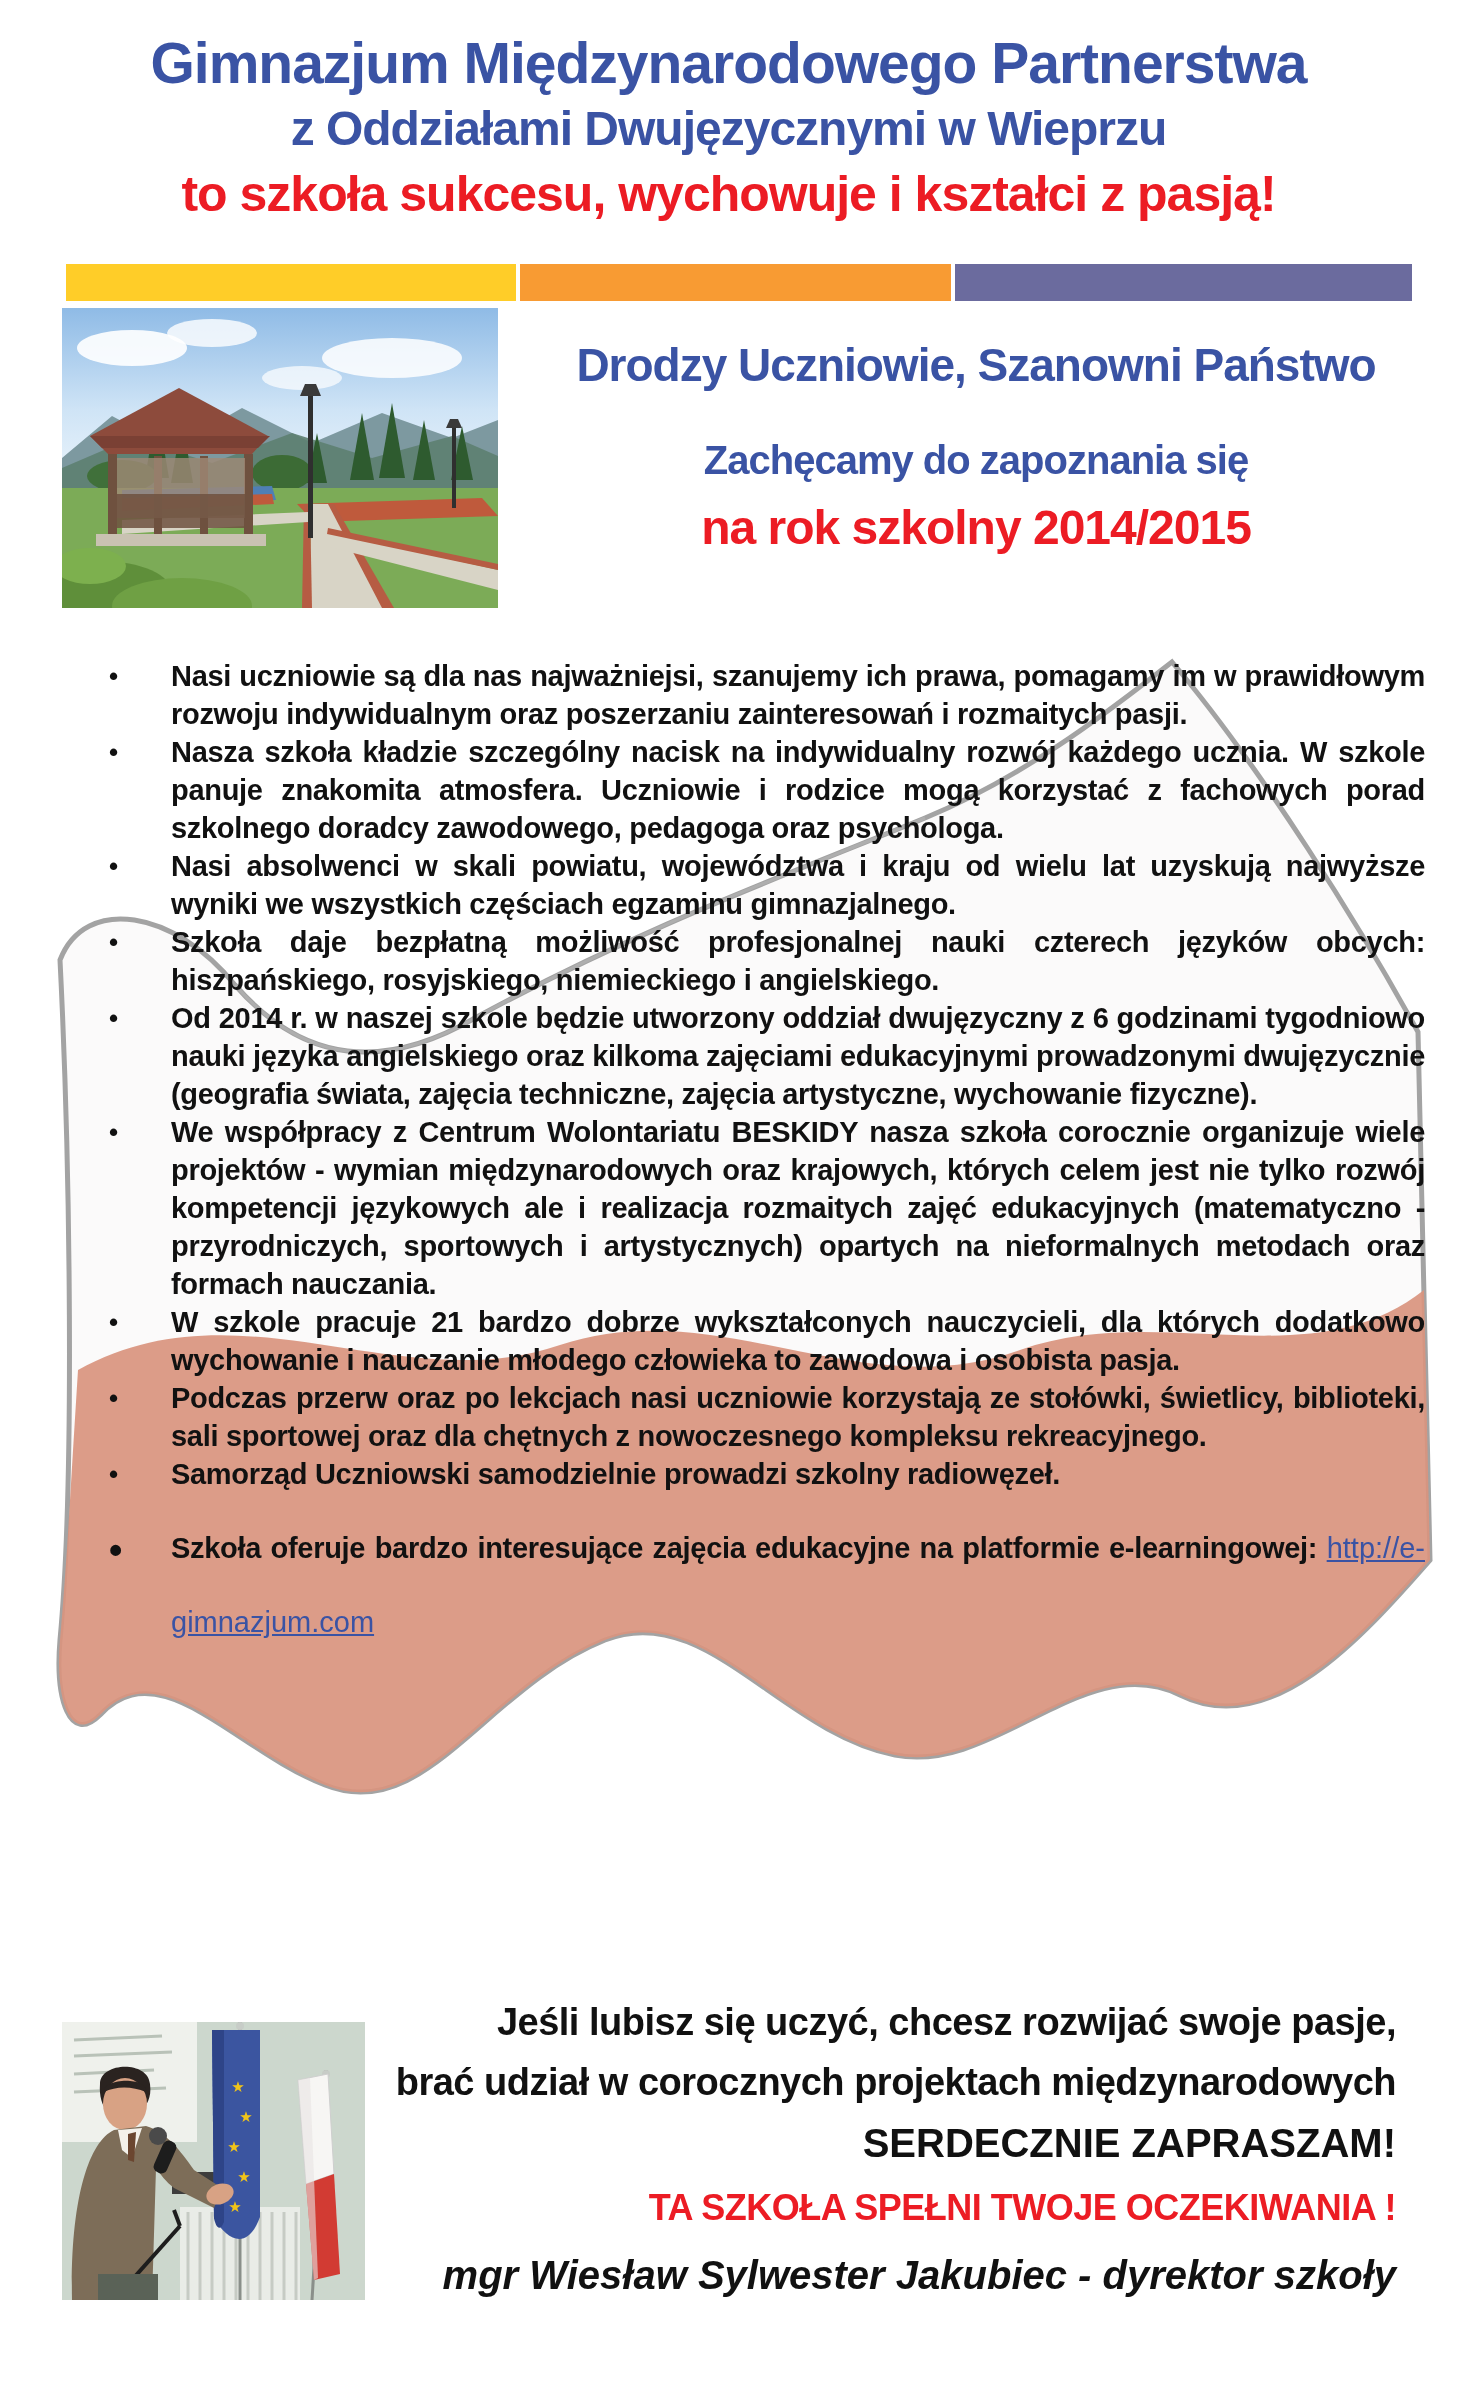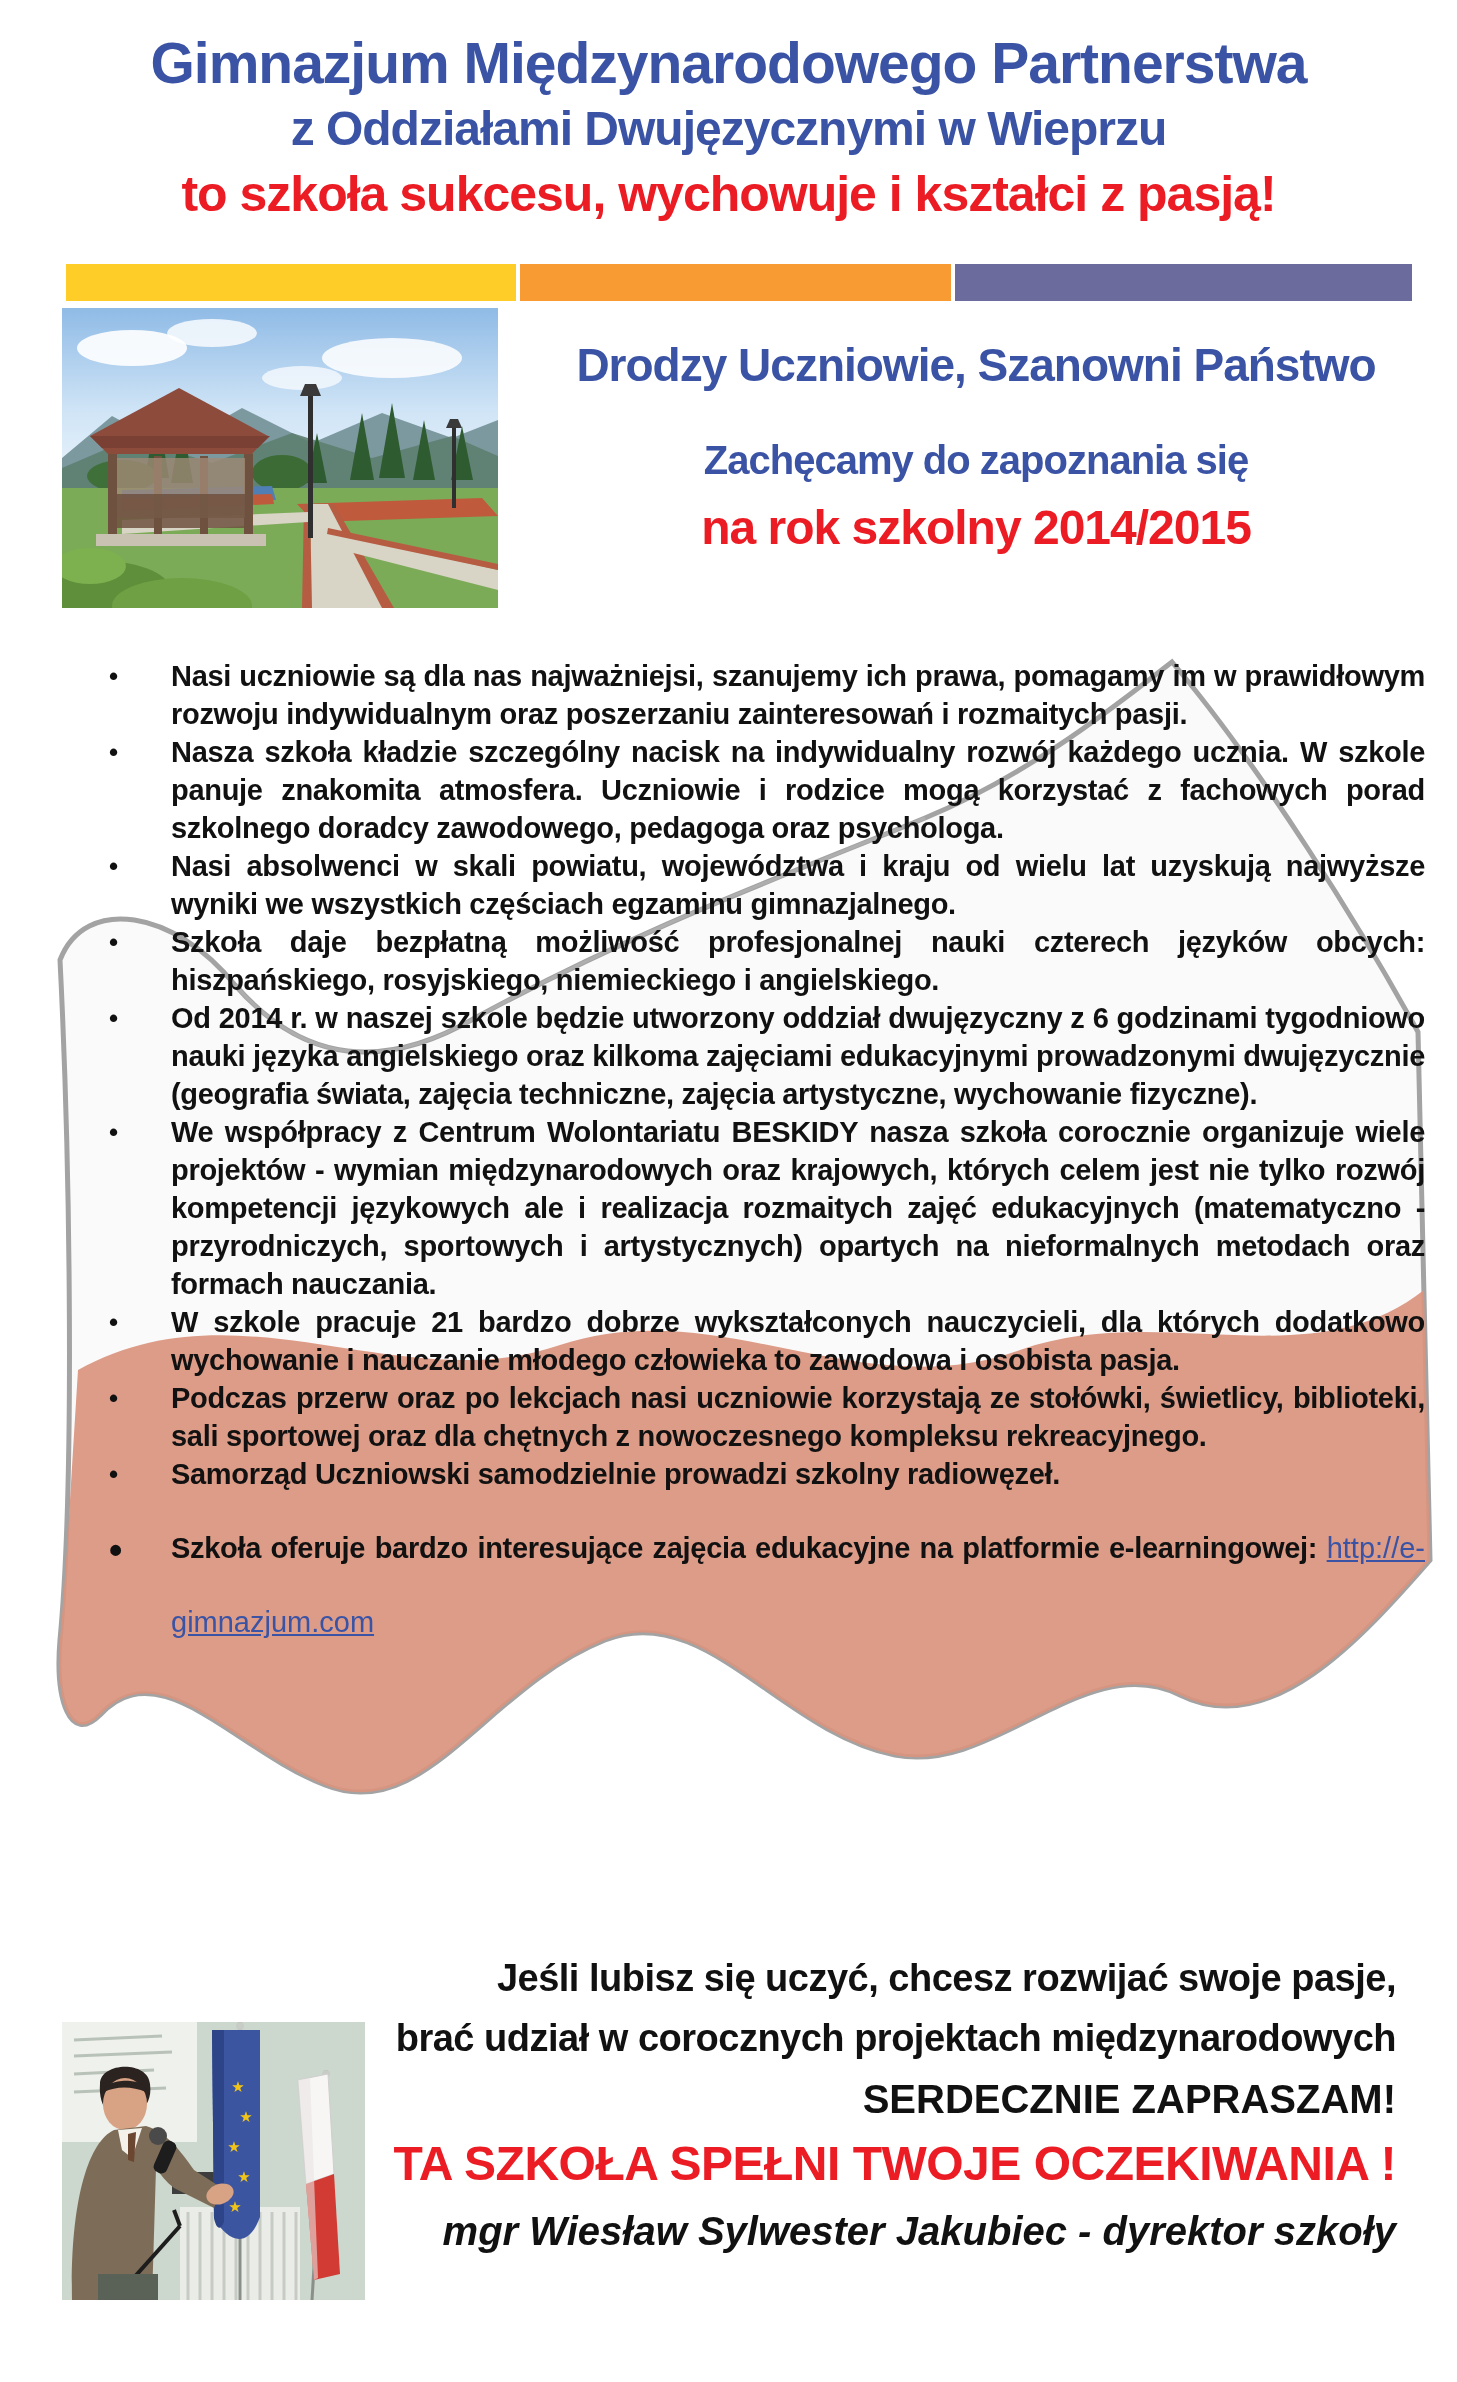--- a/index.html
+++ b/index.html
@@ -41,24 +41,24 @@
   .bullets li::before{
     content:"\2022";
     position:absolute;left:26px;top:0;
     font-size:26px;
   }
   .bullets li.last{margin-top:18px;line-height:74px;}
   .bullets li.last::before{font-size:38px;top:2px;}
   a.elearn{color:#3A53A4;font-weight:400;text-decoration:underline;letter-spacing:0;}
   
   .director-photo{position:absolute;left:62px;top:2022px;width:303px;height:278px;}
-  .closing{position:absolute;left:380px;top:1948px;width:1016px;text-align:right;color:#111;}
+  .closing{position:absolute;left:380px;top:1992px;width:1016px;text-align:right;color:#111;}
   .c-line{font-size:38px;font-weight:bold;letter-spacing:-0.5px;line-height:60px;}
   .c-invite{font-size:40px;font-weight:bold;line-height:62px;}
-  .c-red{font-size:48px;font-weight:bold;letter-spacing:-0.5px;line-height:68px;color:#EC1C24;}
+  .c-red{font-size:36px;font-weight:bold;letter-spacing:-0.5px;line-height:68px;color:#EC1C24;}
   .c-sign{font-size:40px;font-weight:bold;font-style:italic;line-height:66px;}
 </style>
 </head>
 <body>
 
 <div class="page">
 
   <div class="header">
     <div class="h1">Gimnazjum Międzynarodowego Partnerstwa</div>
     <div class="h2">z Oddziałami Dwujęzycznymi w Wieprzu</div>

